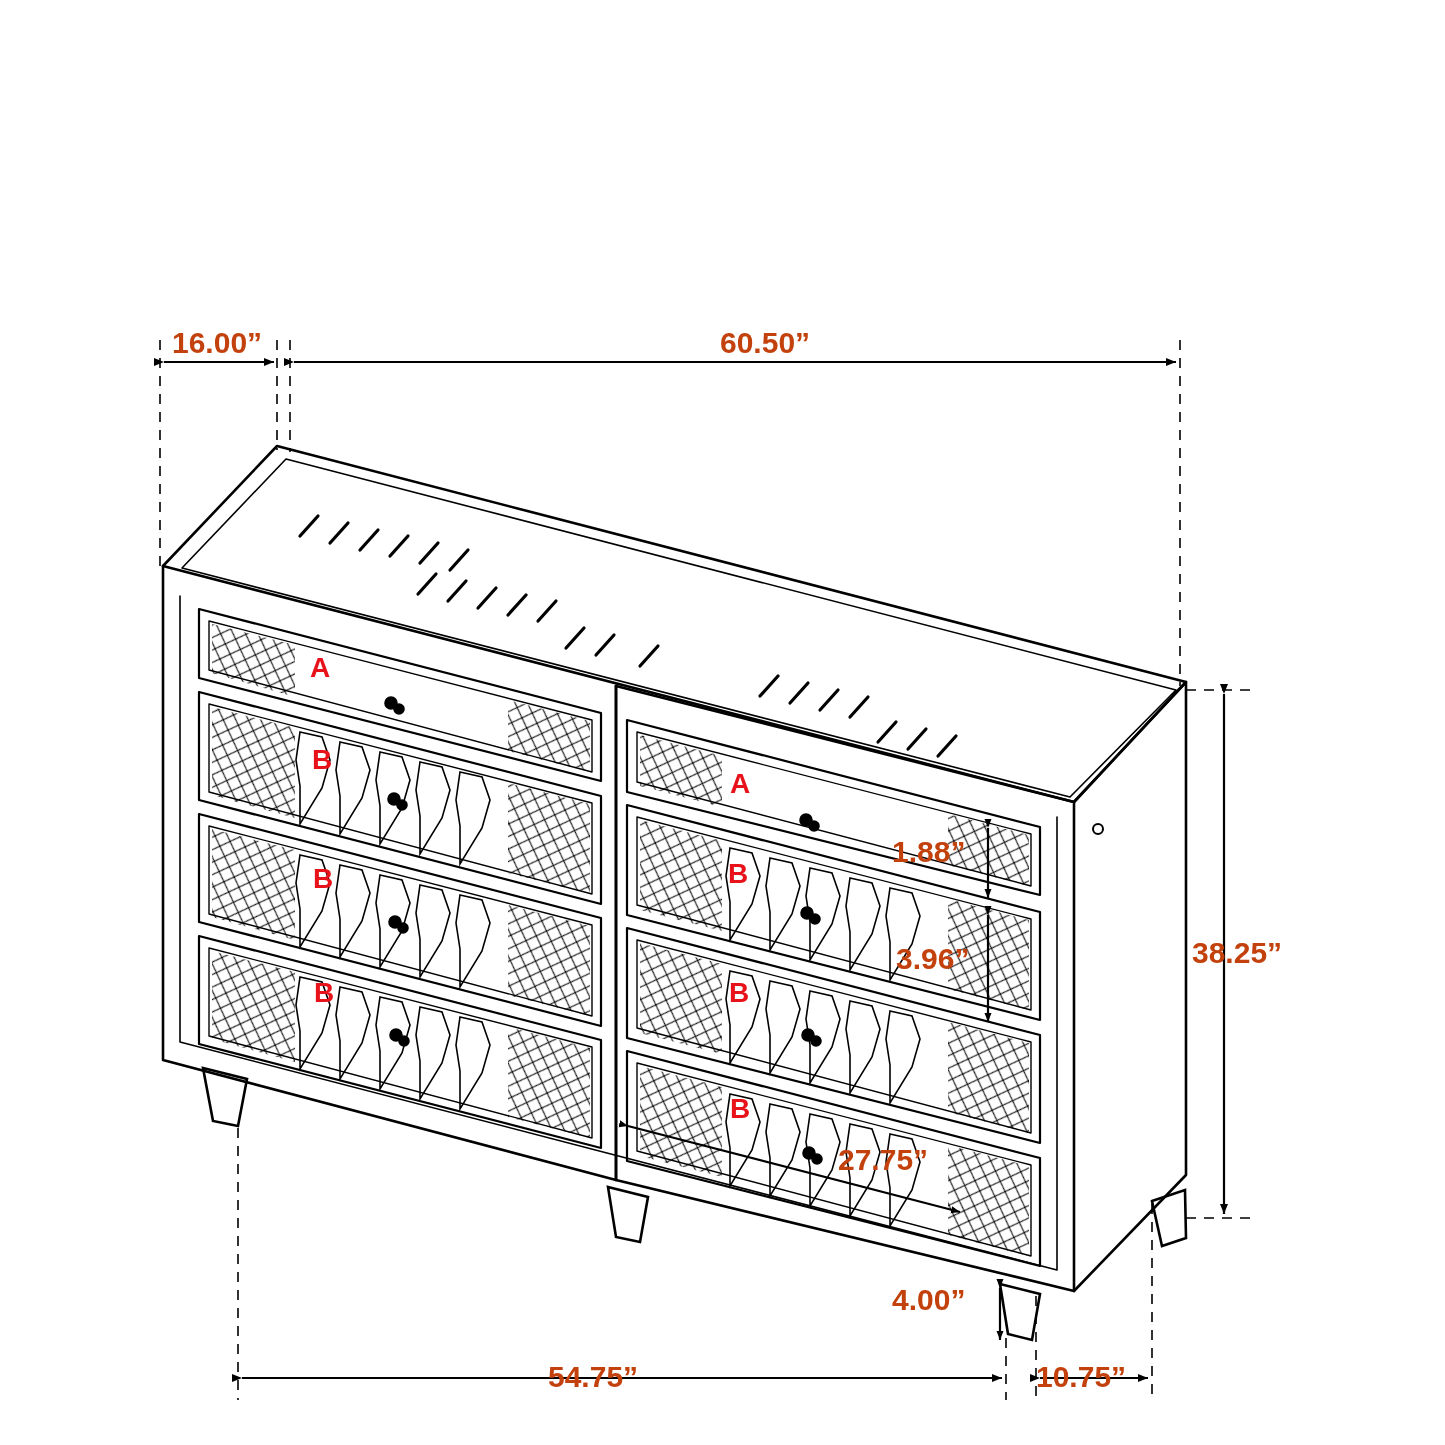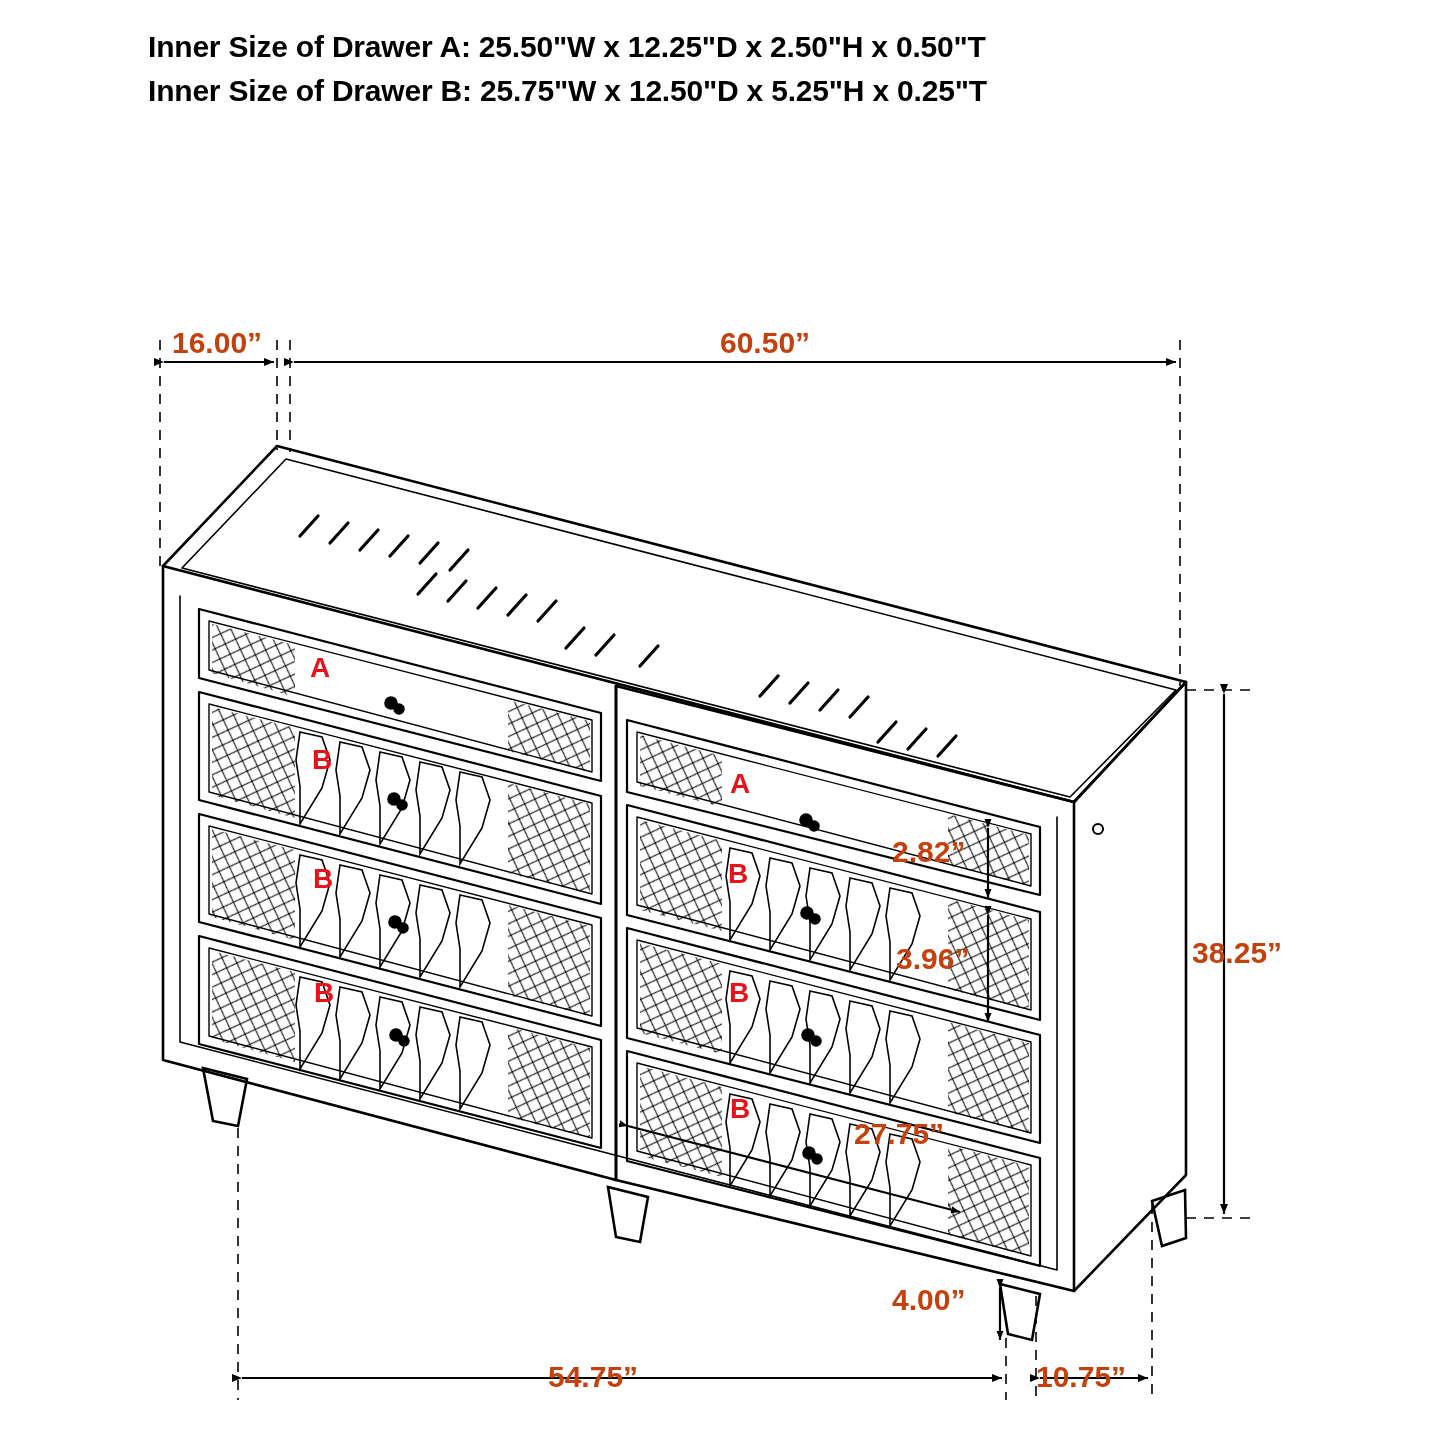--- a/index.html
+++ b/index.html
@@ -51,22 +51,20 @@
     font-size: 28px;
     color: #e8131a;
     white-space: nowrap;
   }
 </style>
 </head>
 <body>
 
 <div id="stage">
 
-  <div class="hdr" id="hdr1">Inner Size of Drawer A: 25.50"W x 12.25"D x 2.50"H x 0.50"T</div>
-  <div class="hdr" id="hdr2">Inner Size of Drawer B: 25.75"W x 12.50"D x 5.25"H x 0.25"T</div>
 
   <svg id="drawing" viewBox="0 0 1445 1445">
     <defs>
       <marker id="ah" markerWidth="12" markerHeight="12" refX="10" refY="4" orient="auto" markerUnits="userSpaceOnUse">
         <path d="M0,0 L10,4 L0,8 z" fill="#000"></path>
       </marker>
       <marker id="ahs" markerWidth="10" markerHeight="10" refX="9" refY="3.5" orient="auto" markerUnits="userSpaceOnUse">
         <path d="M0,0 L9,3.5 L0,7 z" fill="#000"></path>
       </marker>
       <pattern id="mesh" width="16" height="16" patternUnits="userSpaceOnUse" patternTransform="rotate(20)">
@@ -257,23 +255,23 @@
       <path d="M1036,1296 L1036,1400" stroke-dasharray="10,8"></path>
       <path d="M1152,1204 L1152,1400" stroke-dasharray="10,8"></path>
       <path d="M242,1378 L1002,1378" stroke-width="2.2" marker-start="url(#ah)" marker-end="url(#ah)"></path>
       <path d="M1040,1378 L1148,1378" stroke-width="2.2" marker-start="url(#ah)" marker-end="url(#ah)"></path>
     </g>
   </svg>
 
   <div class="dimlabel" style="left:172px; top:326px;">16.00”</div>
   <div class="dimlabel" style="left:720px; top:326px;">60.50”</div>
   <div class="dimlabel" style="left:1192px; top:936px;">38.25”</div>
-  <div class="dimlabel" style="left:892px; top:835px;">2.82”</div>
+  <div class="dimlabel" style="left:892px; top:835px;">1.88”</div>
   <div class="dimlabel" style="left:896px; top:942px;">3.96”</div>
-  <div class="dimlabel" style="left:838px; top:1117px;margin-left:16px;">27.75”</div>
+  <div class="dimlabel" style="left:838px; top:1143px;">27.75”</div>
   <div class="dimlabel" style="left:892px; top:1270px;margin-top:13px;">4.00”</div>
   <div class="dimlabel" style="left:548px; top:1360px;">54.75”</div>
   <div class="dimlabel" style="left:1036px; top:1360px;">10.75”</div>
 
   <div class="letter" style="left:310px; top:652px;">A</div>
   <div class="letter" style="left:312px; top:744px;">B</div>
   <div class="letter" style="left:313px; top:863px;">B</div>
   <div class="letter" style="left:314px; top:977px;">B</div>
   <div class="letter" style="left:730px; top:768px;">A</div>
   <div class="letter" style="left:728px; top:858px;">B</div>

